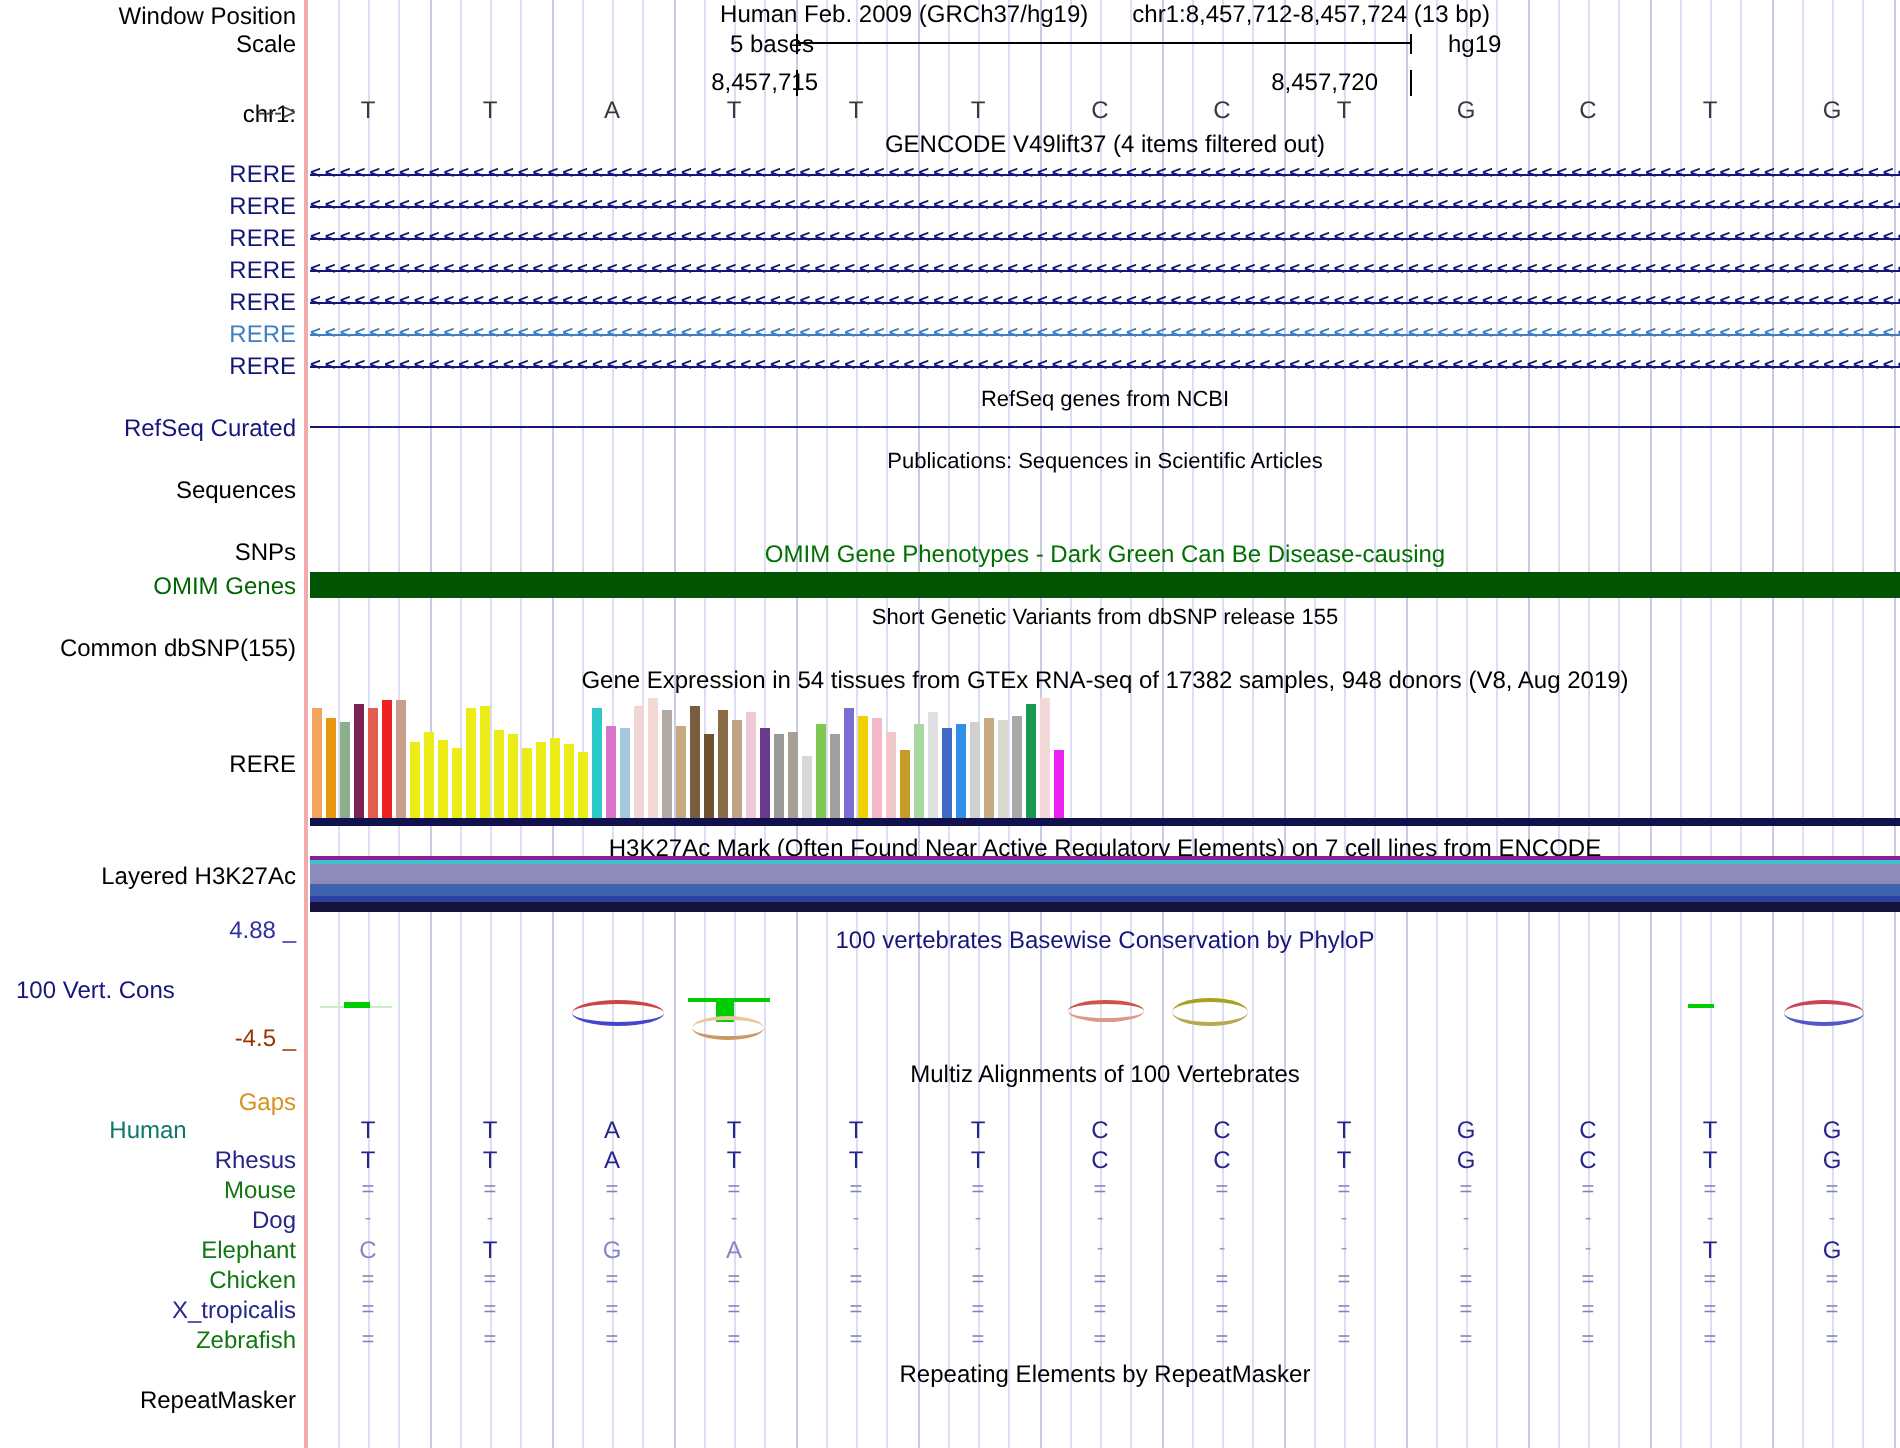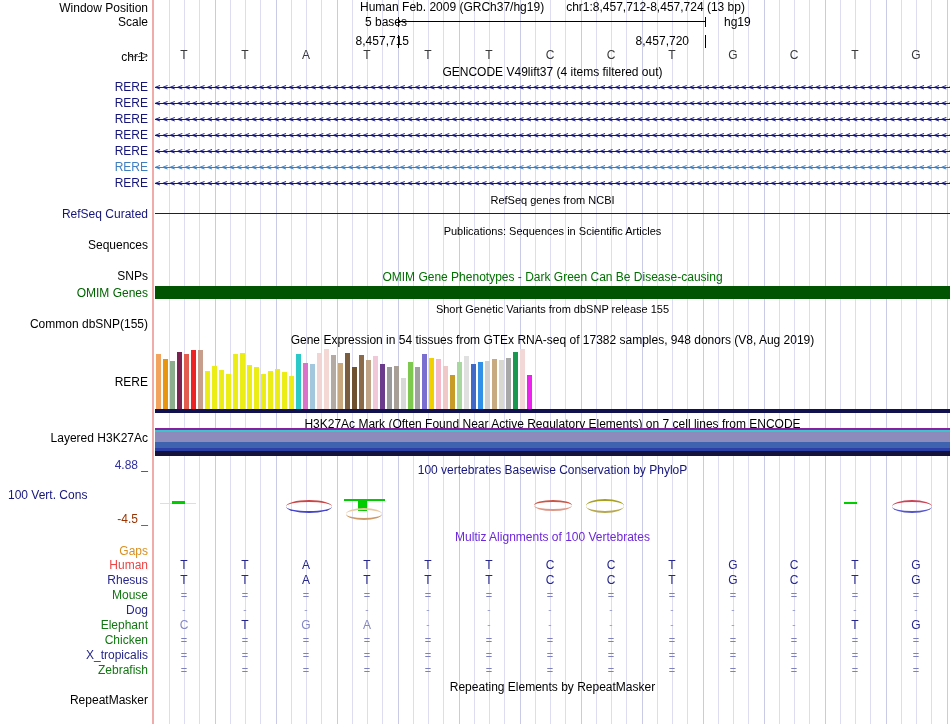--- a/index.html
+++ b/index.html
@@ -148,21 +148,21 @@
     </div>
 
   <div class="title" style="top:66px">GENCODE V49lift37 (4 items filtered out)</div>
   <div class="title t11" style="top:194px">RefSeq genes from NCBI</div>
   <div class="title" style="top:271px;color:#007000">OMIM Gene Phenotypes - Dark Green Can Be Disease-causing</div>
   <div class="title t11" style="top:225px">Publications: Sequences in Scientific Articles</div>
   <div class="title t11" style="top:303px">Short Genetic Variants from dbSNP release 155</div>
   <div class="title" style="top:334px">Gene Expression in 54 tissues from GTEx RNA-seq of 17382 samples, 948 donors (V8, Aug 2019)</div>
   <div class="title" style="top:418px">H3K27Ac Mark (Often Found Near Active Regulatory Elements) on 7 cell lines from ENCODE</div>
   <div class="title" style="top:464px;color:#15157c">100 vertebrates Basewise Conservation by PhyloP</div>
-  <div class="title" style="top:531px;color:#6d28d9">Multiz Alignments of 100 Vertebrates</div>
+  <div class="title" style="top:531px;color:#000000">Multiz Alignments of 100 Vertebrates</div>
   <div class="title" style="top:681px">Repeating Elements by RepeatMasker</div>
 
   <div id="gene-rows">
       <div class="gene-row" style="top: 79px;">
         <div class="gene-line" style="background: rgb(21, 21, 124);"></div>
         <div class="gene-arrows" style="color: rgb(21, 21, 124);">&lt;&lt;&lt;&lt;&lt;&lt;&lt;&lt;&lt;&lt;&lt;&lt;&lt;&lt;&lt;&lt;&lt;&lt;&lt;&lt;&lt;&lt;&lt;&lt;&lt;&lt;&lt;&lt;&lt;&lt;&lt;&lt;&lt;&lt;&lt;&lt;&lt;&lt;&lt;&lt;&lt;&lt;&lt;&lt;&lt;&lt;&lt;&lt;&lt;&lt;&lt;&lt;&lt;&lt;&lt;&lt;&lt;&lt;&lt;&lt;&lt;&lt;&lt;&lt;&lt;&lt;&lt;&lt;&lt;&lt;&lt;&lt;&lt;&lt;&lt;&lt;&lt;&lt;&lt;&lt;&lt;&lt;&lt;&lt;&lt;&lt;&lt;&lt;&lt;&lt;&lt;&lt;&lt;&lt;&lt;&lt;&lt;&lt;&lt;&lt;&lt;&lt;&lt;&lt;&lt;&lt;&lt;&lt;&lt;&lt;&lt;&lt;&lt;&lt;&lt;&lt;&lt;&lt;&lt;&lt;</div>
       </div>
       <div class="gene-row" style="top: 95px;">
         <div class="gene-line" style="background: rgb(21, 21, 124);"></div>
         <div class="gene-arrows" style="color: rgb(21, 21, 124);">&lt;&lt;&lt;&lt;&lt;&lt;&lt;&lt;&lt;&lt;&lt;&lt;&lt;&lt;&lt;&lt;&lt;&lt;&lt;&lt;&lt;&lt;&lt;&lt;&lt;&lt;&lt;&lt;&lt;&lt;&lt;&lt;&lt;&lt;&lt;&lt;&lt;&lt;&lt;&lt;&lt;&lt;&lt;&lt;&lt;&lt;&lt;&lt;&lt;&lt;&lt;&lt;&lt;&lt;&lt;&lt;&lt;&lt;&lt;&lt;&lt;&lt;&lt;&lt;&lt;&lt;&lt;&lt;&lt;&lt;&lt;&lt;&lt;&lt;&lt;&lt;&lt;&lt;&lt;&lt;&lt;&lt;&lt;&lt;&lt;&lt;&lt;&lt;&lt;&lt;&lt;&lt;&lt;&lt;&lt;&lt;&lt;&lt;&lt;&lt;&lt;&lt;&lt;&lt;&lt;&lt;&lt;&lt;&lt;&lt;&lt;&lt;&lt;&lt;&lt;&lt;&lt;&lt;&lt;&lt;</div>
@@ -316,21 +316,21 @@
       <div class="mark" style="left: 344px; top: 499px; width: 41px; height: 2px; background: rgb(0, 204, 0);"></div>
       <div class="mark" style="left: 358px; top: 499px; width: 9px; height: 12px; background: rgb(0, 204, 0);"></div>
       <div class="lens" style="left: 346px; top: 508px; width: 36px; height: 8px; border-top: 2px solid rgb(232, 200, 160); border-bottom: 2px solid rgb(204, 153, 102);"></div>
       <div class="lens" style="left: 534px; top: 500px; width: 38px; height: 7px; border-top: 2px solid rgb(204, 85, 68); border-bottom: 2px solid rgb(221, 153, 136);"></div>
       <div class="lens" style="left: 586px; top: 499px; width: 38px; height: 10px; border-top: 2px solid rgb(168, 160, 32); border-bottom: 2px solid rgb(184, 168, 80);"></div>
       <div class="mark" style="left: 844px; top: 502px; width: 13px; height: 2px; background: rgb(0, 204, 0);"></div>
       <div class="lens" style="left: 892px; top: 500px; width: 40px; height: 9px; border-top: 2px solid rgb(204, 68, 85); border-bottom: 2px solid rgb(85, 85, 204);"></div>
     </div>
   <div id="align-grid">
       <div class="lbl" style="top: 544px; color: rgb(216, 144, 32);">Gaps</div>
-      <div class="lbl" style="top: 558px; color: #ef4444;">Human</div>
+      <div class="lbl" style="top: 558px; color: #0f766e; text-align: center;">Human</div>
       <div class="al-cell" style="left: 172px; top: 558px; color: rgb(38, 38, 140);">T</div>
       <div class="al-cell" style="left: 233px; top: 558px; color: rgb(38, 38, 140);">T</div>
       <div class="al-cell" style="left: 294px; top: 558px; color: rgb(38, 38, 140);">A</div>
       <div class="al-cell" style="left: 355px; top: 558px; color: rgb(38, 38, 140);">T</div>
       <div class="al-cell" style="left: 416px; top: 558px; color: rgb(38, 38, 140);">T</div>
       <div class="al-cell" style="left: 477px; top: 558px; color: rgb(38, 38, 140);">T</div>
       <div class="al-cell" style="left: 538px; top: 558px; color: rgb(38, 38, 140);">C</div>
       <div class="al-cell" style="left: 599px; top: 558px; color: rgb(38, 38, 140);">C</div>
       <div class="al-cell" style="left: 660px; top: 558px; color: rgb(38, 38, 140);">T</div>
       <div class="al-cell" style="left: 721px; top: 558px; color: rgb(38, 38, 140);">G</div>

